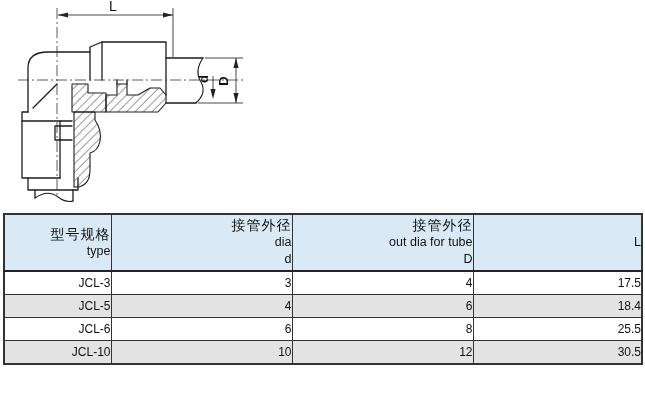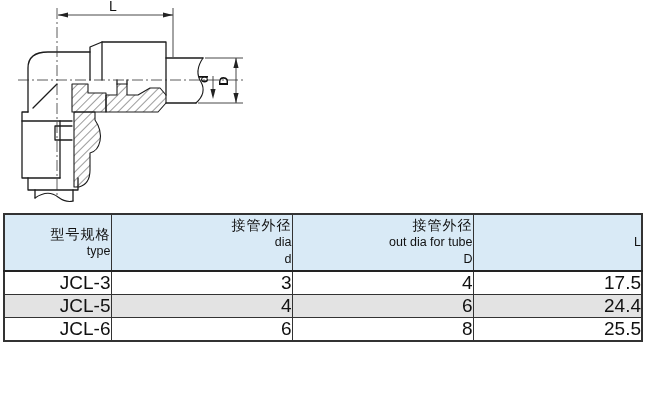--- a/index.html
+++ b/index.html
@@ -13,21 +13,21 @@
   table.spec{
     position:absolute;top:213px;left:3px;width:638px;
     border-collapse:collapse;table-layout:fixed;text-align:right;
     border:2px solid var(--line);
   }
   table.spec th, table.spec td{border:1.5px solid var(--line);padding:0;}
   table.spec thead th{
     background:var(--header-bg);height:55px;font-weight:normal;
     border-bottom:2.5px solid #222;vertical-align:middle;
   }
-  table.spec tbody td{height:22px;font-size:19px;background:#fff;}
+  table.spec tbody td{height:22px;font-size:12px;background:#fff;}
   table.spec tbody tr:nth-child(even) td{background:var(--zebra-bg);}
   .hl{display:block;line-height:17px;font-size:12.5px;}
   .hl.zh{font-size:14px;letter-spacing:1px;}
 </style>
 </head>
 <body style="--header-bg: #d9eaf6; --zebra-bg: #e3e3e3; --line: #333333;">
 
 <div class="diagram-wrap">
 <svg width="250" height="211" viewBox="0 0 250 211" xmlns="http://www.w3.org/2000/svg">
   <defs>
@@ -117,22 +117,28 @@
     <tr>
       <td>JCL-3</td>
       <td>3</td>
       <td>4</td>
       <td>17.5</td>
     </tr>
     <tr>
       <td>JCL-5</td>
       <td>4</td>
       <td>6</td>
-      <td>24.4</td>
+      <td>18.4</td>
     </tr>
     <tr>
       <td>JCL-6</td>
       <td>6</td>
       <td>8</td>
       <td>25.5</td>
     </tr>
+    <tr>
+      <td>JCL-10</td>
+      <td>10</td>
+      <td>12</td>
+      <td>30.5</td>
+    </tr>
   </tbody>
 </table>
 
 </body></html>

